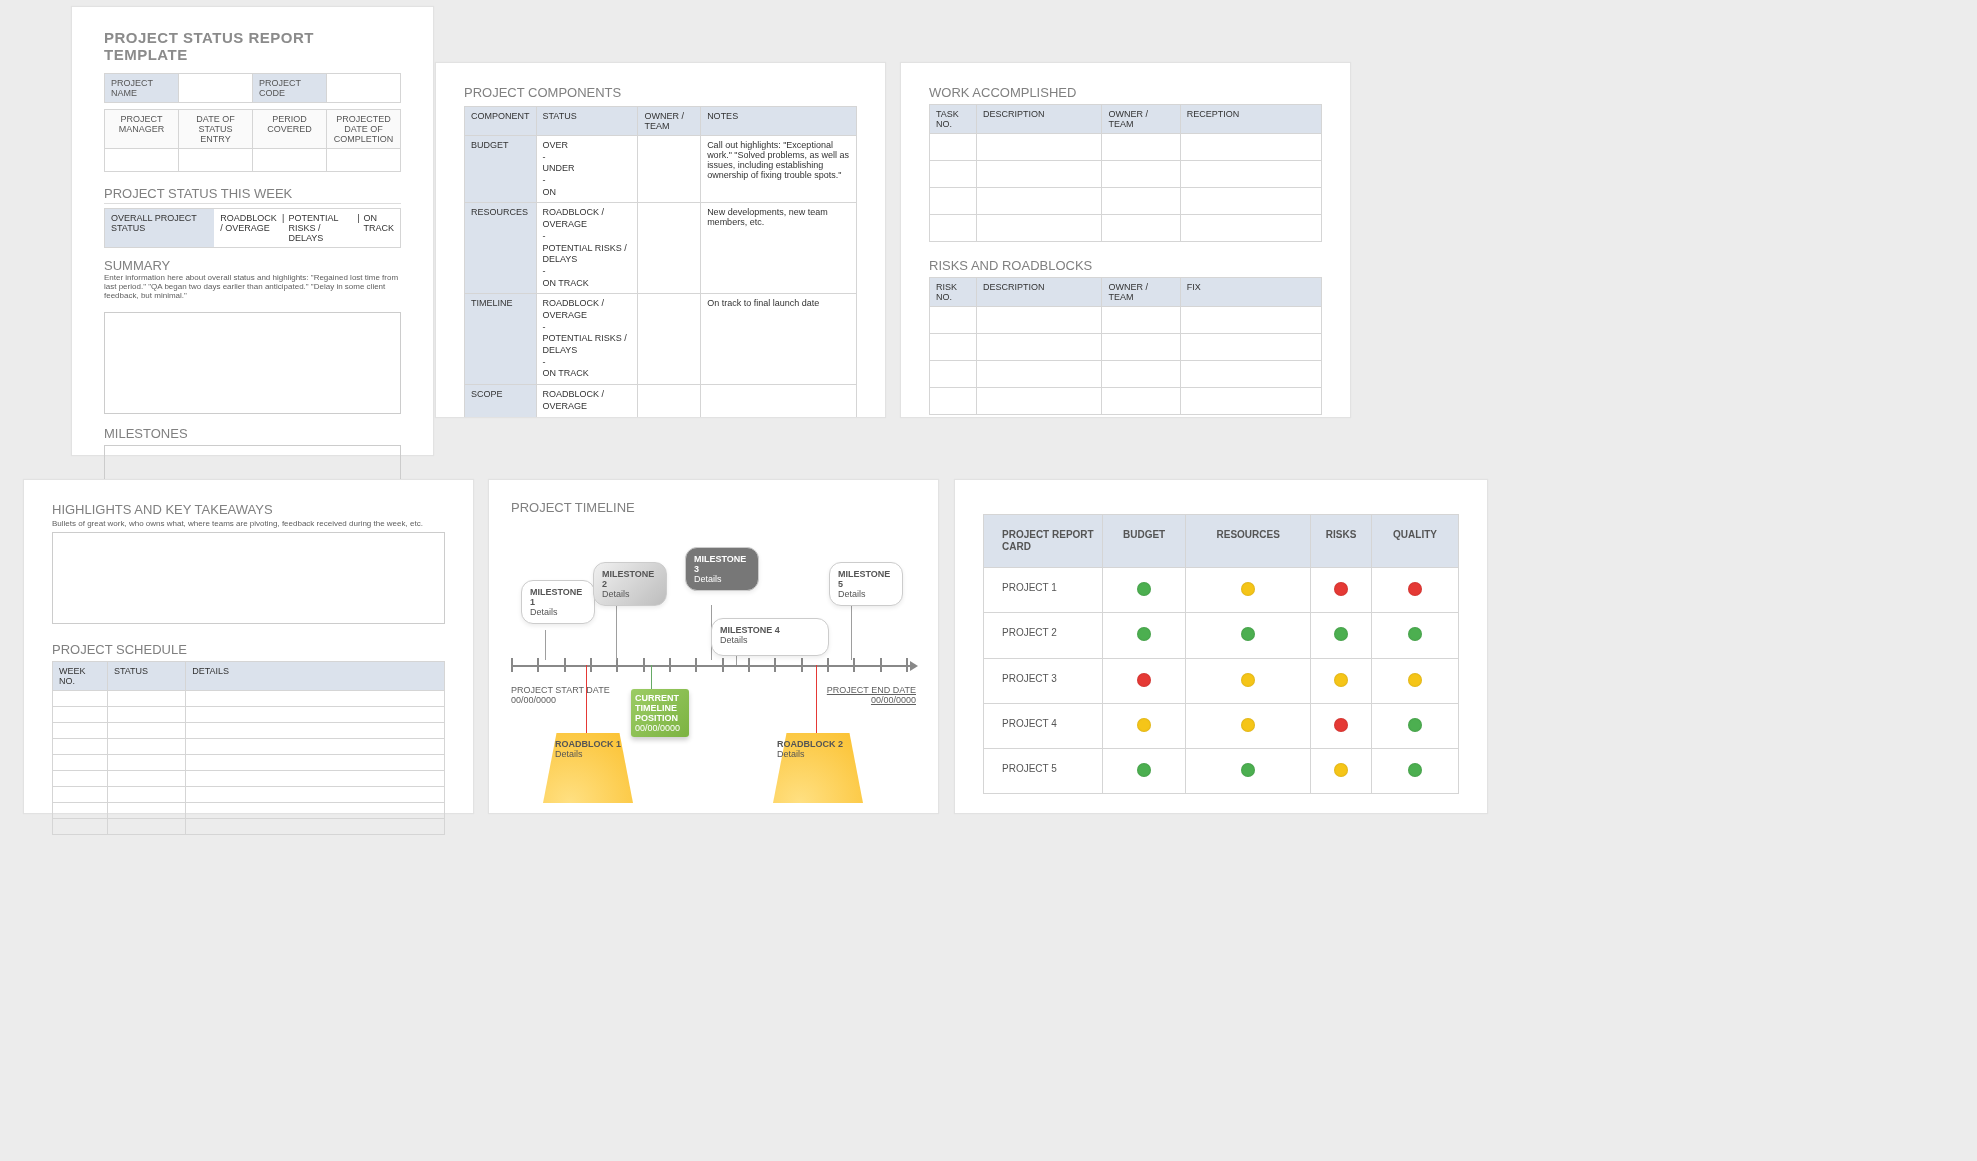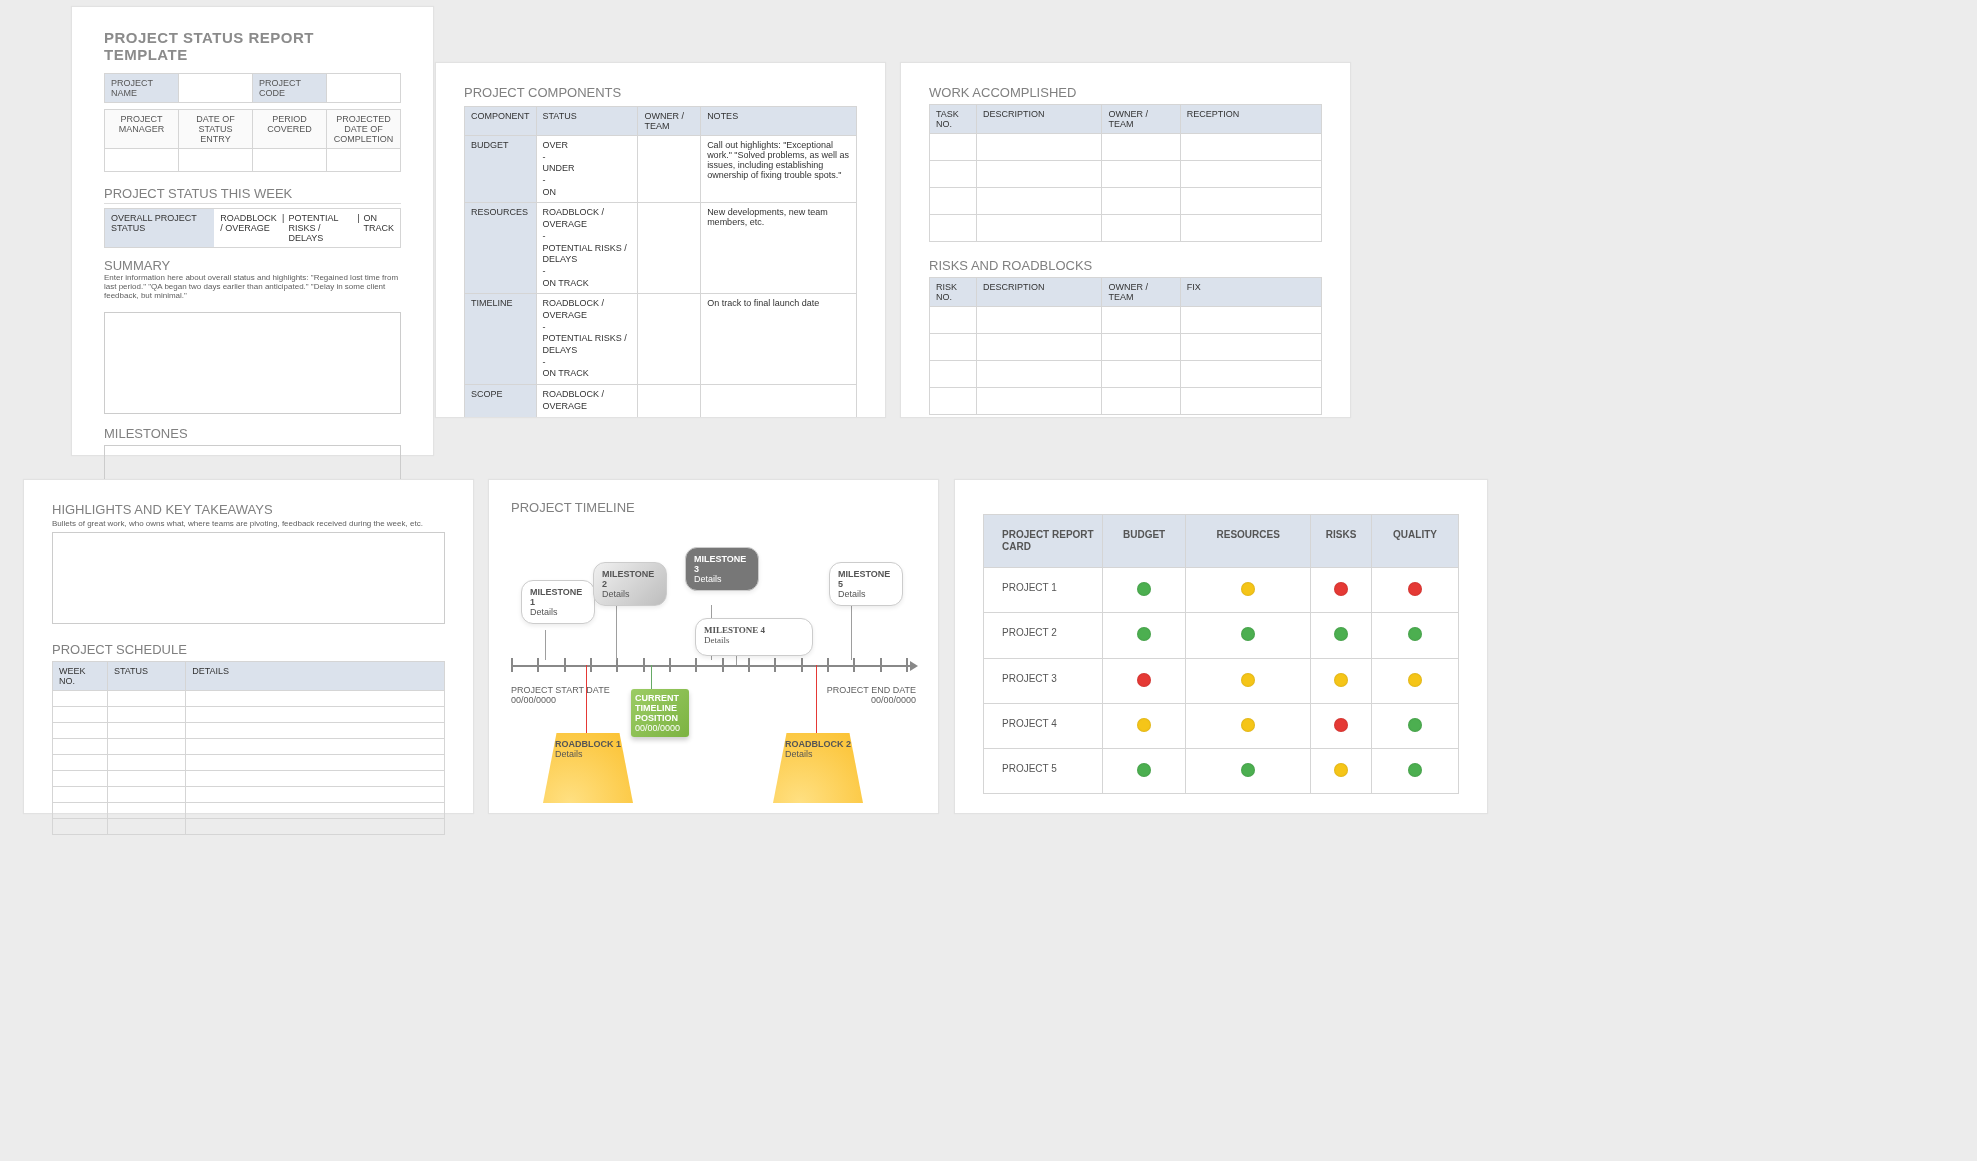--- a/index.html
+++ b/index.html
@@ -304,61 +304,61 @@
           <div class="tick"></div>
           <div class="tick"></div>
           <div class="tick"></div>
       <div class="tick"></div>
     </div>
 
     <div class="small" style="position:absolute;top:170px;left:0;text-align:left;">
       <div>PROJECT START DATE</div>
           <div>00/00/0000</div>
     </div>
-    <div class="small" style="position:absolute;top:170px;right:0;text-align:right;">
+    <div class="small" style="position:absolute;top:170px;right:0;text-align:right;text-decoration:underline;">
       <div>PROJECT END DATE</div>
           <div>00/00/0000</div>
     </div>
 
     <div class="conn-grey" style="left:34px;top:115px;height:30px;"></div>
     <div class="conn-grey" style="left:105px;top:90px;height:55px;"></div>
     <div class="conn-grey" style="left:200px;top:90px;height:55px;"></div>
     <div class="conn-grey" style="left:225px;top:140px;height:10px;"></div>
     <div class="conn-grey" style="left:340px;top:90px;height:55px;"></div>
 
     <div class="milestone-box" style="left:10px;top:65px;width:56px;height:30px;">
       <b>MILESTONE 1</b><br><span>Details</span>
     </div>
     <div class="milestone-box gradient-grey" style="left:82px;top:47px;width:56px;height:30px;">
       <b>MILESTONE 2</b><br><span>Details</span>
     </div>
     <div class="milestone-box dark-grey" style="left:174px;top:32px;width:56px;height:30px;">
       <b>MILESTONE 3</b><br><span>Details</span>
     </div>
-    <div class="milestone-box" style="left:184px;top:103px;width:100px;height:24px;font-family:Liberation Serif, serif;">
+    <div class="milestone-box" style="left:200px;top:103px;width:100px;height:24px;">
       <b>MILESTONE 4</b><br><span>Details</span>
     </div>
     <div class="milestone-box" style="left:318px;top:47px;width:56px;height:30px;">
       <b>MILESTONE 5</b><br><span>Details</span>
     </div>
 
     <div class="conn" style="left:140px;top:150px;height:25px;background:#6a6;"></div>
     <div class="postit-green" style="position:absolute;left:120px;top:174px;width:50px;padding:4px;border-radius:3px;box-shadow:0 3px 5px rgba(0,0,0,.2);">
       <b>CURRENT TIMELINE POSITION</b><br><span>00/00/0000</span>
     </div>
 
     <div class="conn" style="left:75px;top:150px;height:68px;"></div>
     <div class="trapezoid" style="left:32px;top:218px;"></div>
     <div class="small" style="position:absolute;left:44px;top:224px;color:#555;">
       <b>ROADBLOCK 1</b><br><span>Details</span>
     </div>
 
     <div class="conn" style="left:305px;top:150px;height:68px;"></div>
     <div class="trapezoid" style="left:262px;top:218px;"></div>
-    <div class="small" style="position:absolute;left:274px;top:224px;color:#555;">
+    <div class="small" style="position:absolute;left:266px;top:224px;color:#555;">
       <b>ROADBLOCK 2</b><br><span>Details</span>
     </div>
   </div>
 </div>
 
 <div class="page" style="left:954px;top:479px;width:534px;height:335px;padding:34px 28px 20px 28px;box-sizing:border-box;">
  <table class="rc-table" style="width:100%;height:280px;">
    <tbody>
           <tr>
      <th style="text-align:left;padding-left:18px;width:25%;line-height:1.2;">PROJECT REPORT CARD</th>

